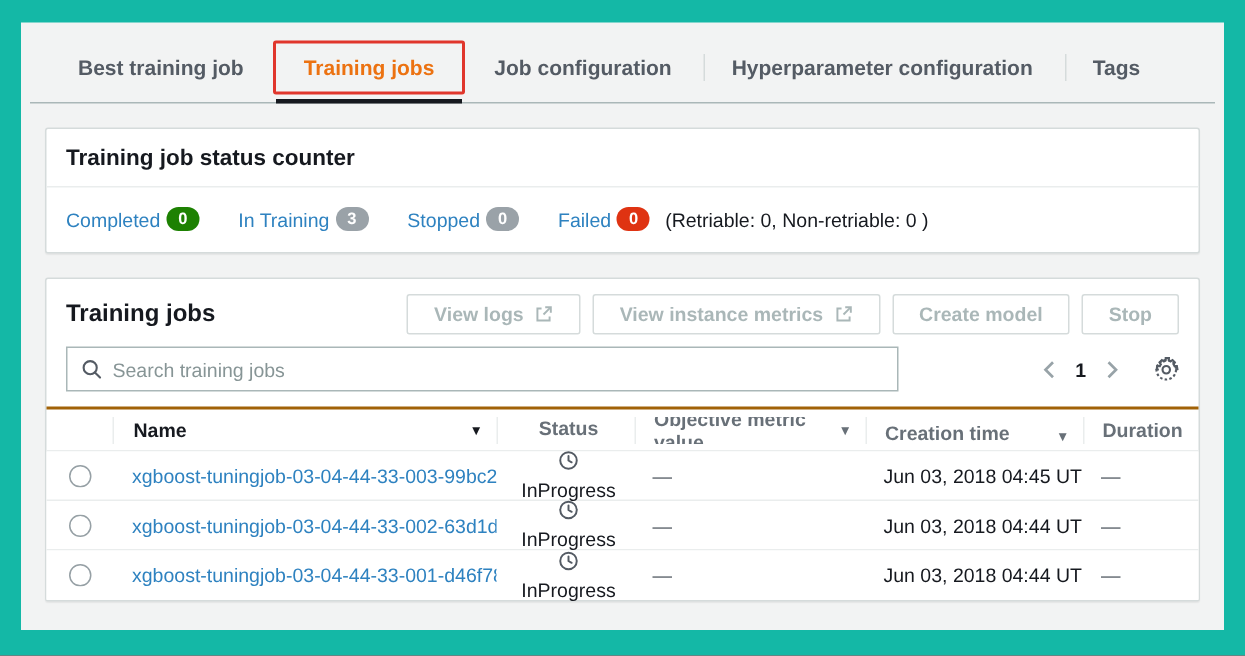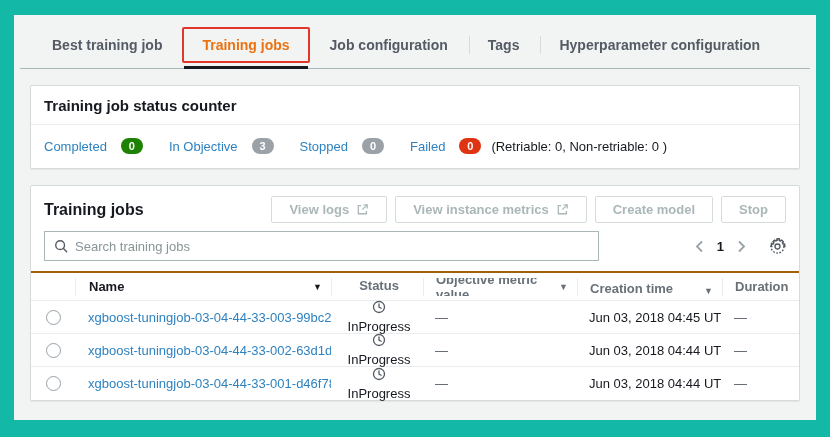--- a/index.html
+++ b/index.html
@@ -15,21 +15,21 @@
   .tab.active { color:var(--accent); }
   .tab.active::after { content:""; position:absolute; left:0; right:0; bottom:-8px; height:3px; background:#16191f; }
   .tab.annotated { border:2px solid var(--annotation-red); border-radius:2px; }
 
   
   .panel { background:#fff; border:1px solid #d5dbdb; border-radius:2px; margin:0 16px; box-shadow:0 1px 1px rgba(0,0,0,0.06); }
   .panel-status { margin-top:16px; }
   .panel-status .panel-header { padding:11px 13px 10px; border-bottom:1px solid #eaeded; }
   .panel-status h2, .jobs-title { font-size:15px; font-weight:bold; color:#16191f; }
   .counters-row { display:flex; align-items:center; gap:26px; padding:13px 13px 14px; }
-  .counter { display:flex; align-items:center; gap:14px; cursor:pointer; }
+  .counter { display:flex; align-items:center; gap:4px; cursor:pointer; }
   .counter-label { color:var(--link-blue); font-size:13px; }
   .badge { display:inline-block; min-width:22px; text-align:center; border-radius:10px; padding:2px 7px; font-size:11px; font-weight:bold; color:#fff; }
   .failed-note { font-size:13px; color:#16191f; margin-left:-16px; }
 
   
   .panel-jobs { margin-top:16px; }
   .jobs-header { display:flex; align-items:center; justify-content:space-between; padding:10px 13px 4px; }
   .jobs-title { font-size:16px; }
   .actions { display:flex; gap:8px; }
   .btn { display:inline-flex; align-items:center; gap:7px; background:#fff; border:1px solid #d5dbdb; border-radius:2px; padding:5px 17px; font-size:13px; font-weight:bold; font-family:inherit; color:#aab7b8; cursor:default; }
@@ -77,41 +77,41 @@
 
       <div class="tab active annotated">
         <span class="tab-label">Training jobs</span>
       </div>
 
       <div class="tab">
         <span class="tab-label">Job configuration</span>
       </div>
 
       <div class="tab with-divider">
+        <span class="tab-label">Hyperparameter configuration</span>
+      </div>
+
+      <div class="tab with-divider">
         <span class="tab-label">Tags</span>
-      </div>
-
-      <div class="tab with-divider">
-        <span class="tab-label">Hyperparameter configuration</span>
       </div>
     </div>
 
     <section class="panel panel-status">
       <div class="panel-header">
         <h2>Training job status counter</h2>
       </div>
       <div class="counters-row" id="counters">
 
       <span class="counter">
         <span class="counter-label">Completed</span>
         <span class="badge" style="background: rgb(29, 129, 2);">0</span>
       </span>
 
       <span class="counter">
-        <span class="counter-label">In Objective</span>
+        <span class="counter-label">In Training</span>
         <span class="badge" style="background: rgb(154, 162, 168);">3</span>
       </span>
 
       <span class="counter">
         <span class="counter-label">Stopped</span>
         <span class="badge" style="background: rgb(154, 162, 168);">0</span>
       </span>
 
       <span class="counter">
         <span class="counter-label">Failed</span>

